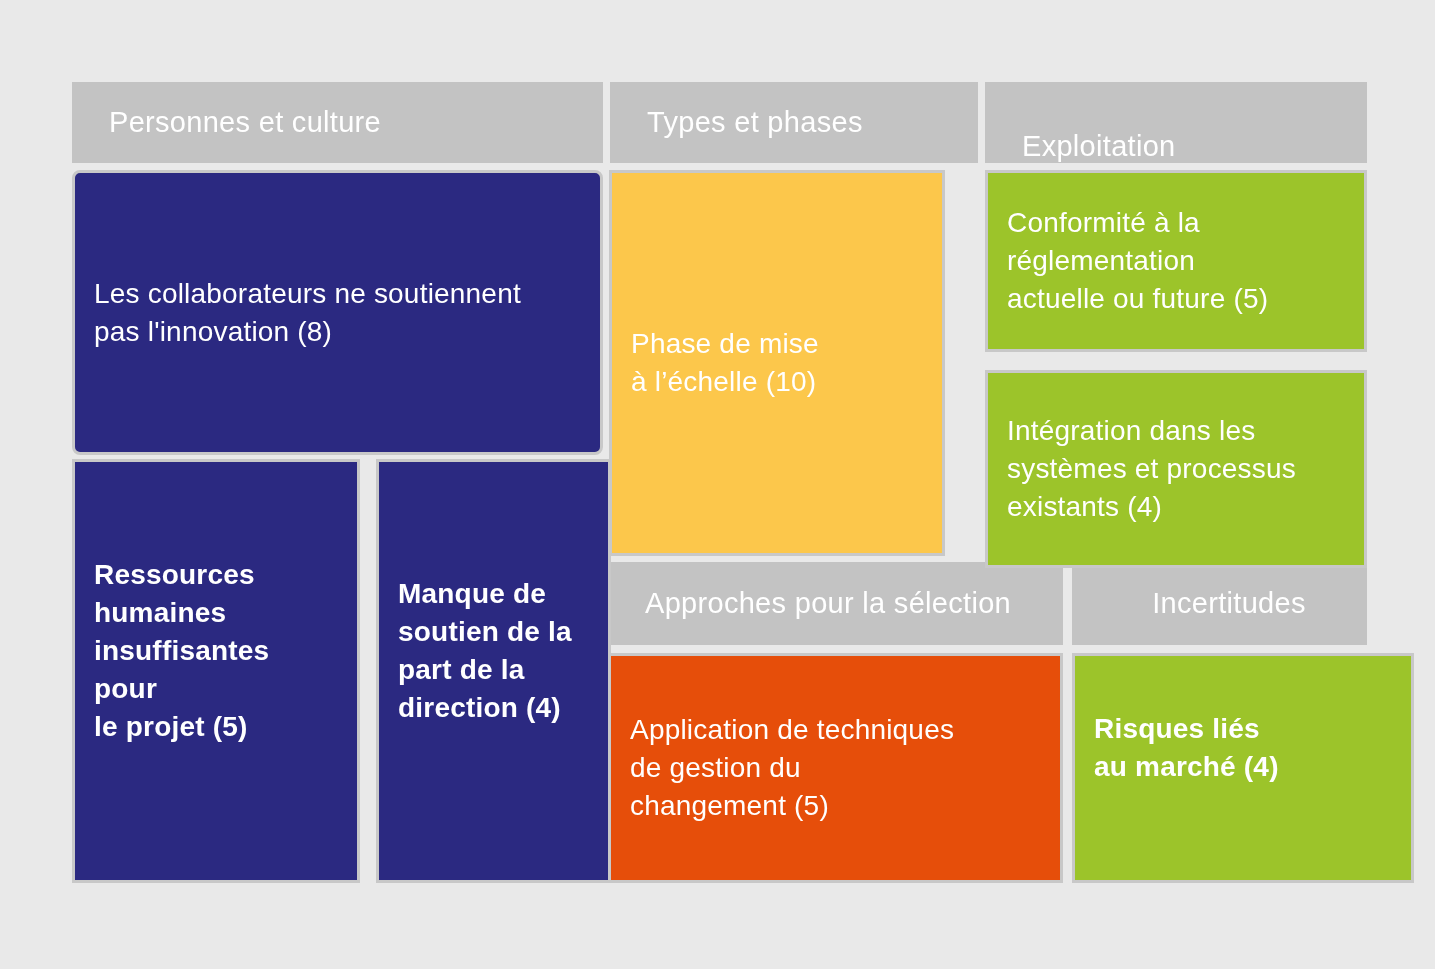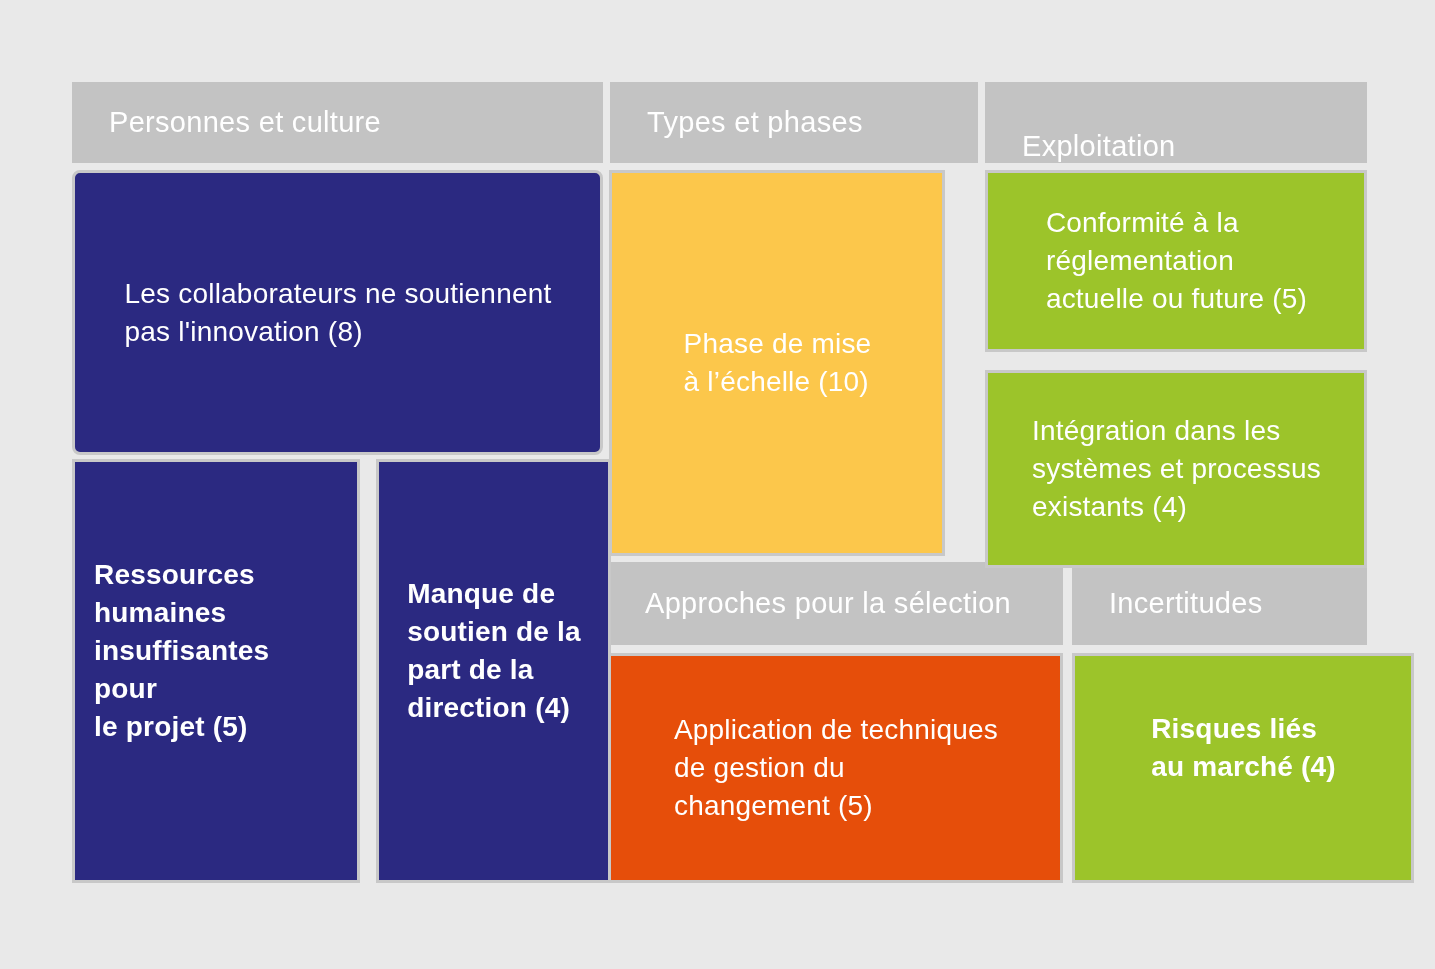--- a/index.html
+++ b/index.html
@@ -32,21 +32,20 @@
     white-space: nowrap;
   }
   
   .tile {
     position: absolute;
     display: flex;
     align-items: center;
     box-sizing: border-box;
     border: 3px solid #c8c8c8;
     padding: 0 18px 0 19px;
-    justify-content: center;
   }
   .tile .tlabel {
     color: #ffffff;
     font-size: 28px;
     font-weight: 300;
     letter-spacing: 0.2px;
     line-height: 38px;
     white-space: pre-line;
   }
   .tile.text-high .tlabel { transform: translateY(-20px); font-weight: bold; }
@@ -54,21 +53,21 @@
   .c-blue   { background: #2b2981; }
   .c-yellow { background: #fcc74b; }
   .c-green  { background: #9cc42a; }
   .c-orange { background: #e64e0a; }
 
   
   #h-personnes    { left: 72px;   top: 82px;  width: 531px; height: 81px; }
   #h-types        { left: 610px;  top: 82px;  width: 368px; height: 81px; }
   #h-exploitation { left: 985px;  top: 82px;  width: 382px; height: 81px; align-items: flex-end; }
   #h-approches    { left: 608px;  top: 562px; width: 455px; height: 83px; }
-  #h-incertitudes { left: 1072px; top: 562px; width: 295px; height: 83px; }
+  #h-incertitudes { left: 1072px; top: 562px; width: 295px; height: 83px; justify-content: center; }
 
   #t-collaborateurs { left: 72px;   top: 170px; width: 531px; height: 285px; border-radius: 8px; }
   #t-ressources     { left: 72px;   top: 459px; width: 288px; height: 424px; }
   #t-manque         { left: 376px;  top: 459px; width: 235px; height: 424px; }
   #t-phase          { left: 609px;  top: 170px; width: 336px; height: 386px; }
   #t-conformite     { left: 985px;  top: 170px; width: 382px; height: 182px; }
   #t-integration    { left: 985px;  top: 358px; width: 382px; height: 198px; margin-top: 12px; }
   #t-application    { left: 608px;  top: 653px; width: 455px; height: 230px; }
   #t-risques        { left: 1072px; top: 653px; width: 342px; height: 230px; }
 </style>

